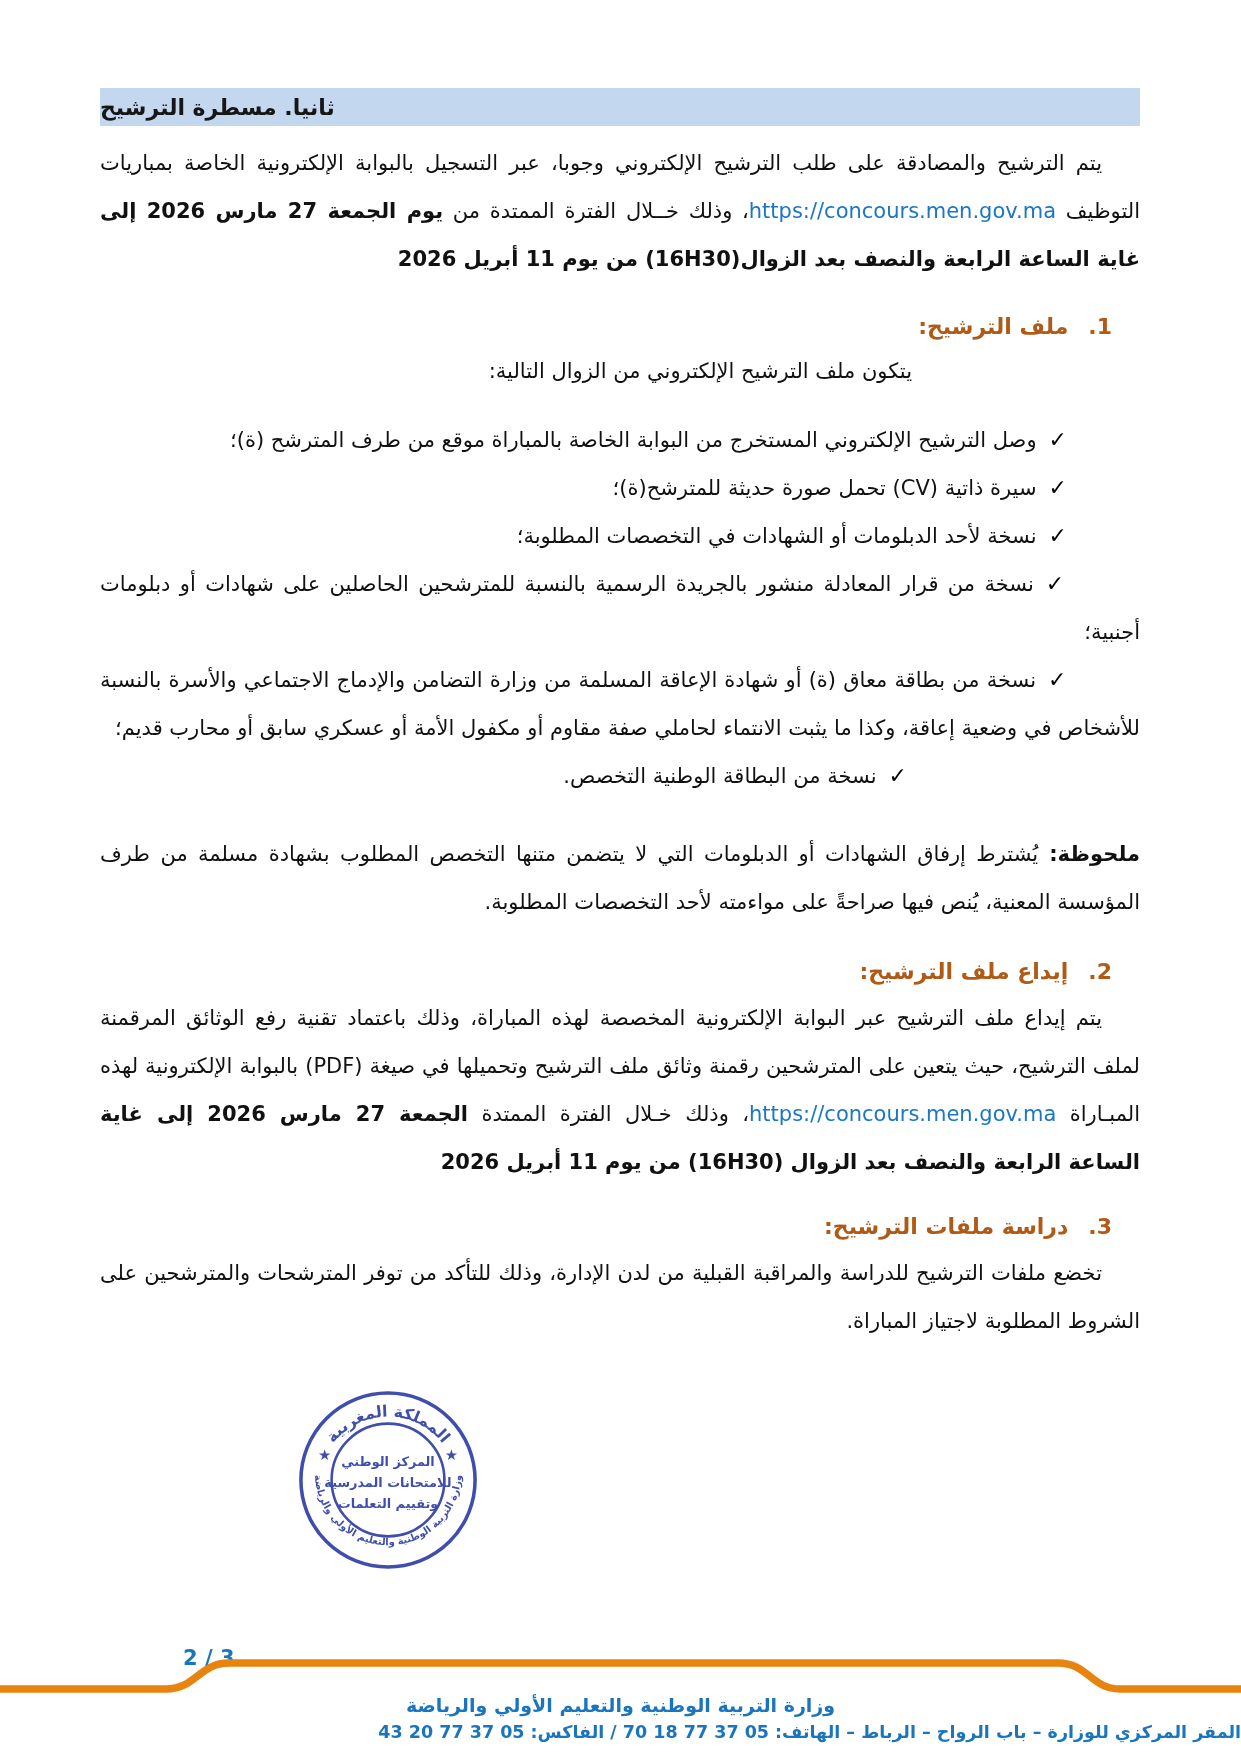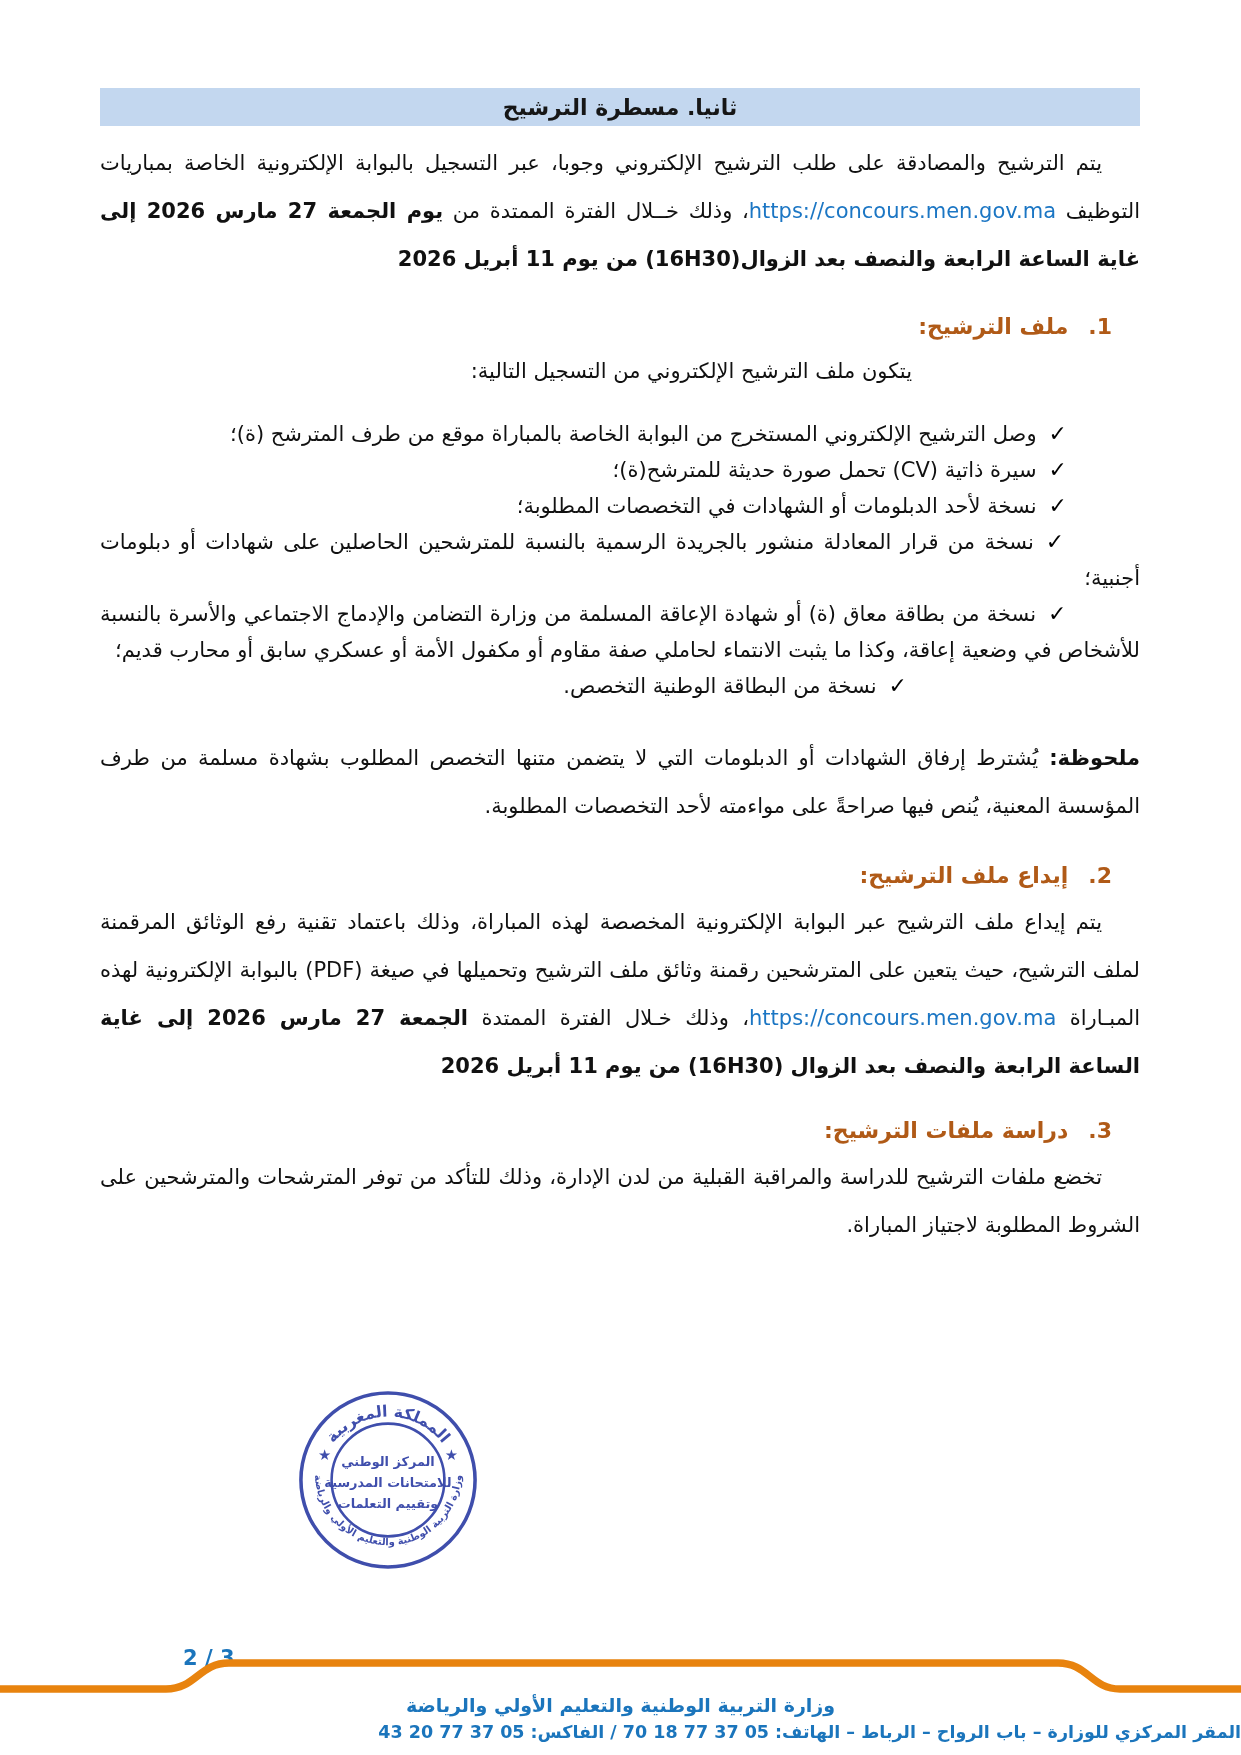--- a/index.html
+++ b/index.html
@@ -4,36 +4,36 @@
 <style>
   html,body{margin:0;padding:0;background:#e9e9e9;}
   .page{
     width:1241px;height:1755px;position:relative;margin:0 auto;
     background:#ffffff;overflow:hidden;direction:rtl;
     font-family:"DejaVu Sans",sans-serif;color:#111;
   }
   .content{padding:0 101px 0 100px;}
   .banner{
     margin-top:88px;height:38px;background:#C3D7EF;
-    display:flex;align-items:center;justify-content:center;
+    display:flex;align-items:center;justify-content:flex-end;
     font-size:22px;font-weight:bold;color:#161616;
   }
   .para{font-size:21px;line-height:48px;text-align:justify;}
   .p-indent{text-indent:38px;}
   .p1{margin-top:13px;}
   .b{font-weight:bold;}
   .url{color:#1B76C4;font-weight:normal;direction:ltr;unicode-bidi:embed;}
   .h{
     margin-top:24px;height:40px;line-height:40px;padding-right:28px;
     font-size:22px;font-weight:bold;color:#B05A17;
   }
   .h .num{margin-left:20px;}
   .intro{padding-right:228px;margin-top:0;}
   .bullets{margin-top:14px;}
-  .bullet{font-size:21px;line-height:36px;text-align:justify;text-indent:73px;}
+  .bullet{font-size:21px;line-height:48px;text-align:justify;text-indent:73px;}
   .bullet .check{font-weight:bold;font-size:22px;margin-left:12px;color:#000;}
   .bullet.b-short{text-indent:233px;}
   .note{margin-top:30px;}
   .p2{margin-top:2px;}
   .p3{margin-top:2px;}
   .h2{margin-top:26px;}
   .h3{margin-top:18px;}
   .stamp{position:absolute;left:294px;top:1386px;width:188px;height:188px;opacity:.92;}
   .footer-swoosh{position:absolute;left:0;top:1656px;width:1241px;height:42px;}
   .page-num{
@@ -58,21 +58,21 @@
     <div class="banner">
       <span>ثانيا. مسطرة الترشيح</span>
     </div>
 
     <p class="para p1 p-indent"><span>يتم الترشيح والمصادقة على طلب الترشيح الإلكتروني وجوبا، عبر التسجيل بالبوابة الإلكترونية الخاصة بمباريات التوظيف </span><span class="url">https://concours.men.gov.ma</span><span>، وذلك خــلال الفترة الممتدة من </span><span class="b">يوم الجمعة 27 مارس 2026 إلى غاية الساعة الرابعة والنصف بعد الزوال(16H30) من يوم 11 أبريل 2026</span></p>
 
     <div class="h h1">
       <span class="num">1.</span><span>ملف الترشيح:</span>
     </div>
 
-    <p class="para intro">يتكون ملف الترشيح الإلكتروني من التسجيل التالية:</p>
+    <p class="para intro">يتكون ملف الترشيح الإلكتروني من الزوال التالية:</p>
 
     <div class="bullets">
         <div class="bullet"><span class="check">✓</span><span>وصل الترشيح الإلكتروني المستخرج من البوابة الخاصة بالمباراة موقع من طرف المترشح (ة)؛</span></div>
         <div class="bullet"><span class="check">✓</span><span>سيرة ذاتية (CV) تحمل صورة حديثة للمترشح(ة)؛</span></div>
         <div class="bullet"><span class="check">✓</span><span>نسخة لأحد الدبلومات أو الشهادات في التخصصات المطلوبة؛</span></div>
         <div class="bullet"><span class="check">✓</span><span>نسخة من قرار المعادلة منشور بالجريدة الرسمية بالنسبة للمترشحين الحاصلين على شهادات أو دبلومات أجنبية؛</span></div>
         <div class="bullet"><span class="check">✓</span><span>نسخة من بطاقة معاق (ة) أو شهادة الإعاقة المسلمة من وزارة التضامن والإدماج الاجتماعي والأسرة بالنسبة للأشخاص في وضعية إعاقة، وكذا ما يثبت الانتماء لحاملي صفة مقاوم أو مكفول الأمة أو عسكري سابق أو محارب قديم؛</span></div>
         <div class="bullet b-short"><span class="check">✓</span><span>نسخة من البطاقة الوطنية التخصص.</span></div>
       </div>
 

